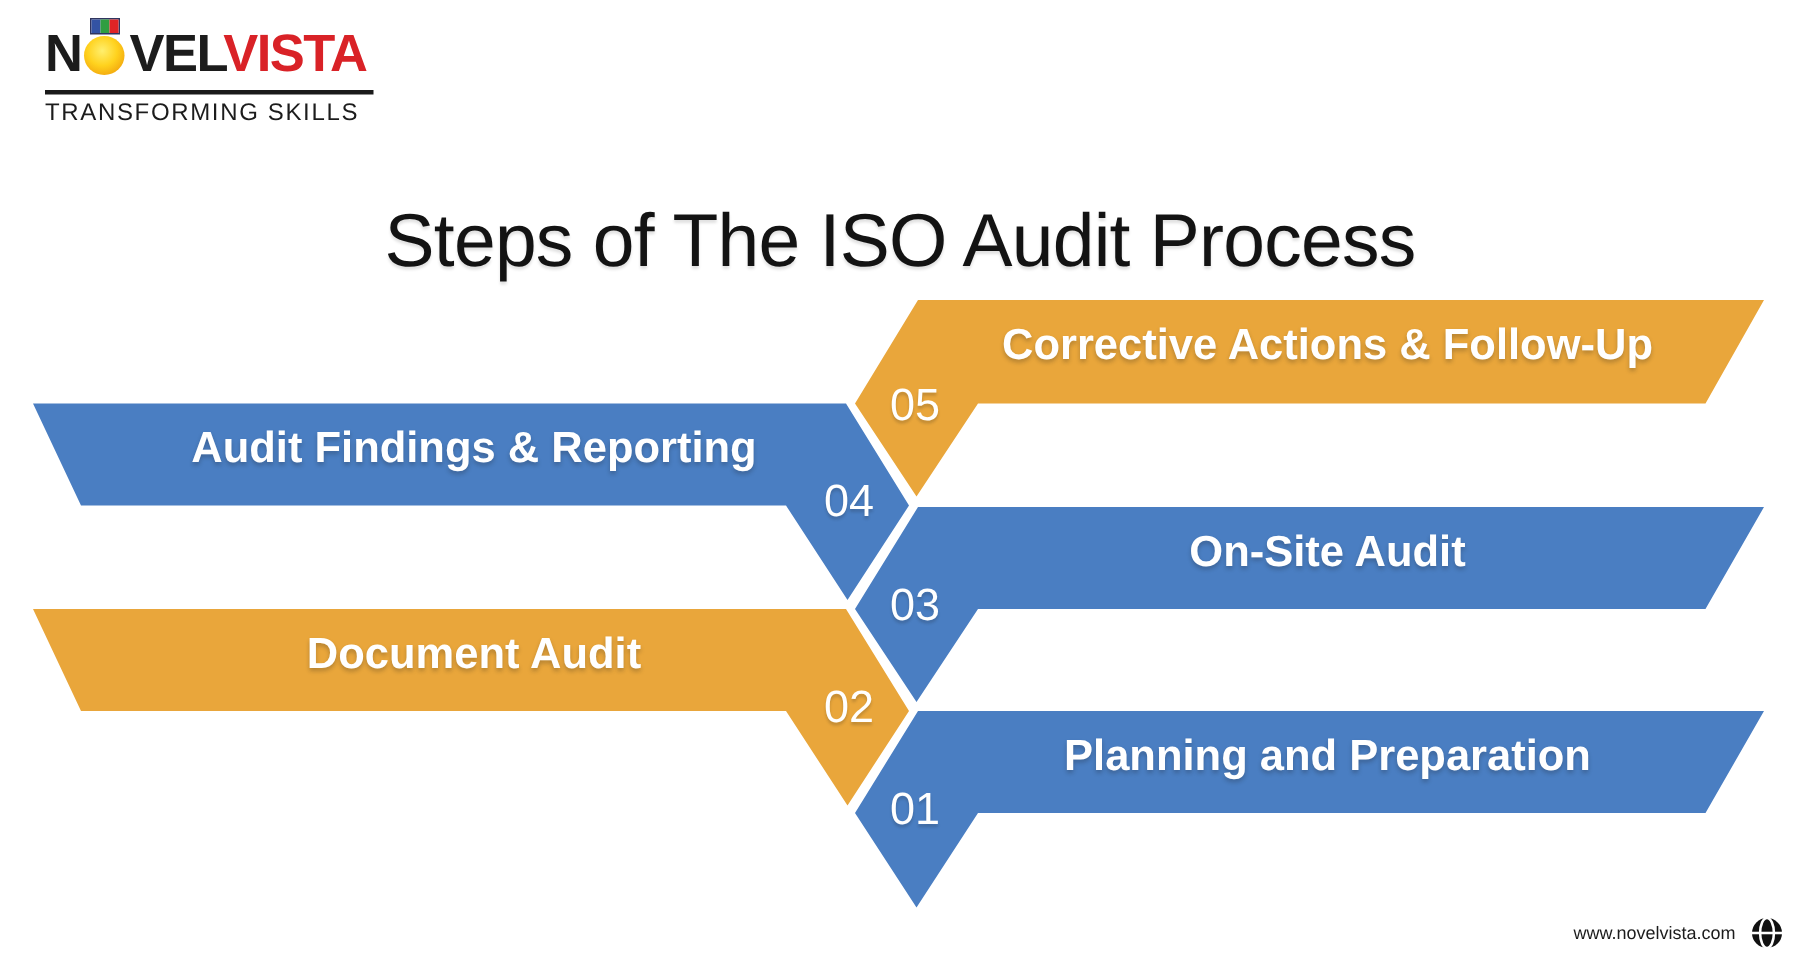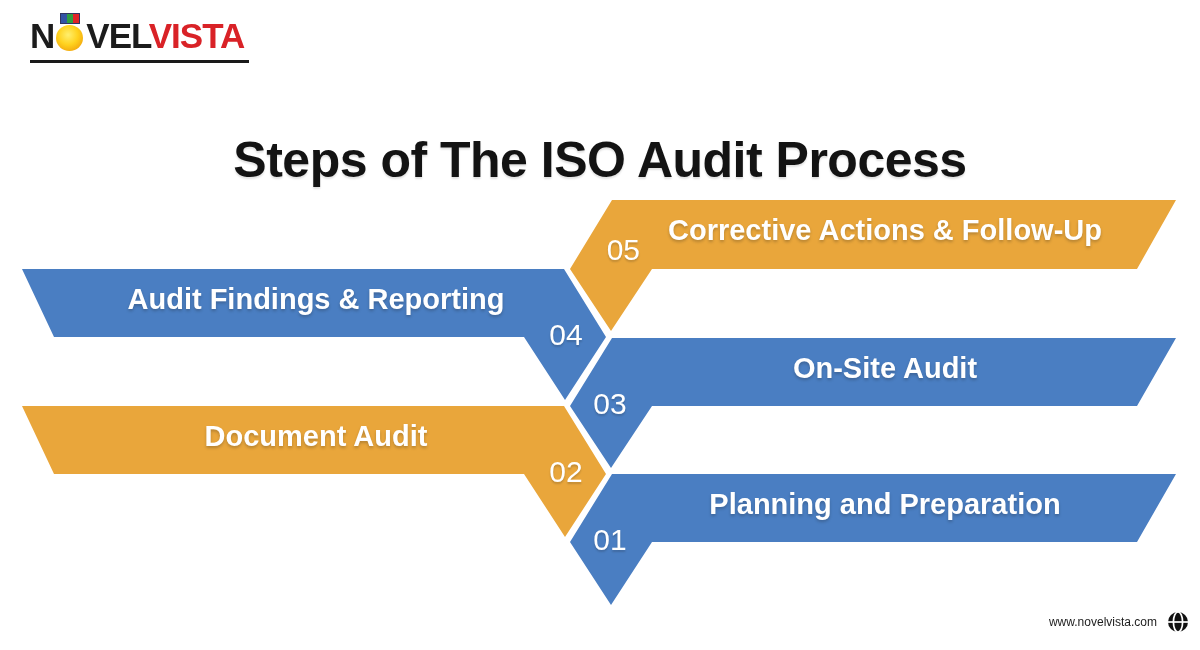--- a/index.html
+++ b/index.html
@@ -19,60 +19,61 @@
   .medal .flag{position:absolute;left:5px;top:-8px;width:20px;height:11px;display:flex;border:1px solid #30355f;box-sizing:border-box;background:#fff;}
   .medal .flag i{flex:1;}
   .medal .flag .f-blue{background:#3353a4;}
   .medal .flag .f-green{background:#2f9e41;}
   .medal .flag .f-red{background:#e02426;}
   .logo-rule{width:219px;height:3px;background:#1a1a1a;margin-top:2px;}
   .tagline{margin-top:4px;font-size:16px;letter-spacing:1.1px;color:var(--ink);font-weight:400;}
   
   .title{
     position:absolute;left:0;right:0;top:97px;text-align:center;
-    font-size:50px;line-height:58px;font-weight:700;color:#131313;letter-spacing:-0.5px;
+    font-size:50px;line-height:58px;font-weight:400;color:#131313;letter-spacing:-0.5px;
     text-shadow:0 2px 2px rgba(0,0,0,0.12);
   }
   
   .flow{position:absolute;left:0;top:0;}
   .step-label{
     position:absolute;height:46px;line-height:46px;text-align:center;
     color:#ffffff;font-size:29px;font-weight:700;letter-spacing:0;
     text-shadow:0 2px 3px rgba(25,25,25,0.25);white-space:nowrap;
   }
   .lab-right{left:640px;width:490px;}
   .lab-left{left:75px;width:482px;}
   .lab-05{top:207px;} .lab-04{top:276px;} .lab-03{top:345px;} .lab-02{top:413px;} .lab-01{top:481px;}
   .step-num{
     position:absolute;width:60px;height:40px;line-height:40px;text-align:center;
     color:#ffffff;font-size:30px;font-weight:400;
     text-shadow:0 2px 2px rgba(25,25,25,0.2);
   }
   .num-right{left:580px;} .num-left{left:536px;}
-  .num-05{top:230px;text-align:right;} .num-04{top:315px;} .num-03{top:384px;text-align:center;} .num-02{top:452px;} .num-01{top:520px;}
+  .num-05{top:251px;} .num-04{top:315px;} .num-03{top:384px;text-align:center;} .num-02{top:452px;} .num-01{top:520px;}
   
   .footer{
     position:absolute;top:610px;right:10px;display:flex;align-items:center;gap:9px;
     color:var(--ink);font-size:12px;
   }
 </style>
 </head>
 <body>
 
 <div class="canvas">
 
   <div class="logo">
     <div class="wordmark">
       <span>N</span><span class="medal"><span class="flag">
             <i class="f-blue"></i>
             <i class="f-green"></i>
             <i class="f-red"></i>
           </span><span class="ball"></span></span><span>VEL</span><span class="brand-red">VISTA</span>
     </div>
     <div class="logo-rule"></div>
+    <div class="tagline">TRANSFORMING SKILLS</div>
   </div>
 
   <h1 class="title">Steps of The ISO Audit Process</h1>
 
   <svg class="flow" width="1200" height="650" viewBox="0 0 1200 650">
     <polygon points="612,200 1176,200 1137,269 652,269 611,331 570,269" fill="#E9A63B"></polygon>
     <polygon points="22,269 564,269 606,337 565,400 524,337 54,337" fill="#4A7EC2"></polygon>
     <polygon points="612,338 1176,338 1137,406 652,406 611,468 570,406" fill="#4A7EC2"></polygon>
     <polygon points="22,406 564,406 606,474 565,537 524,474 54,474" fill="#E9A63B"></polygon>
     <polygon points="612,474 1176,474 1137,542 652,542 611,605 570,542" fill="#4A7EC2"></polygon>

